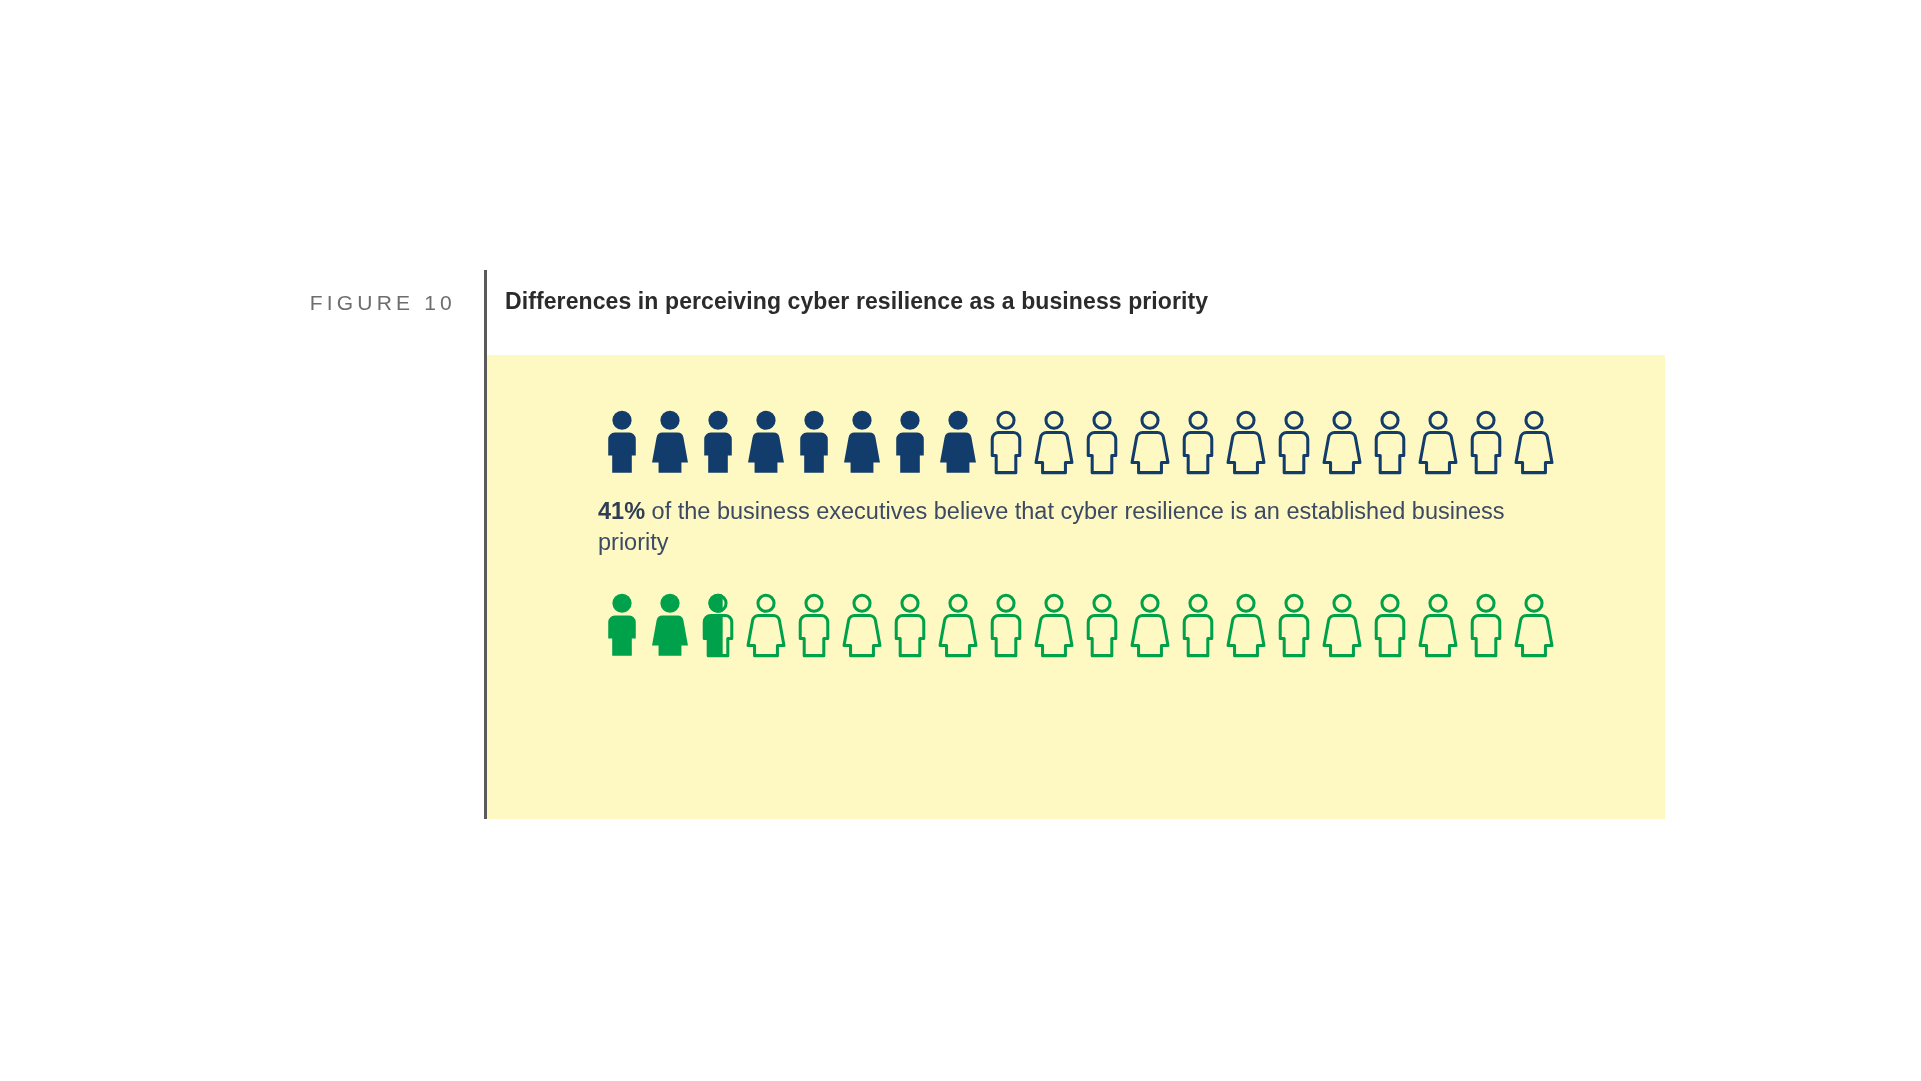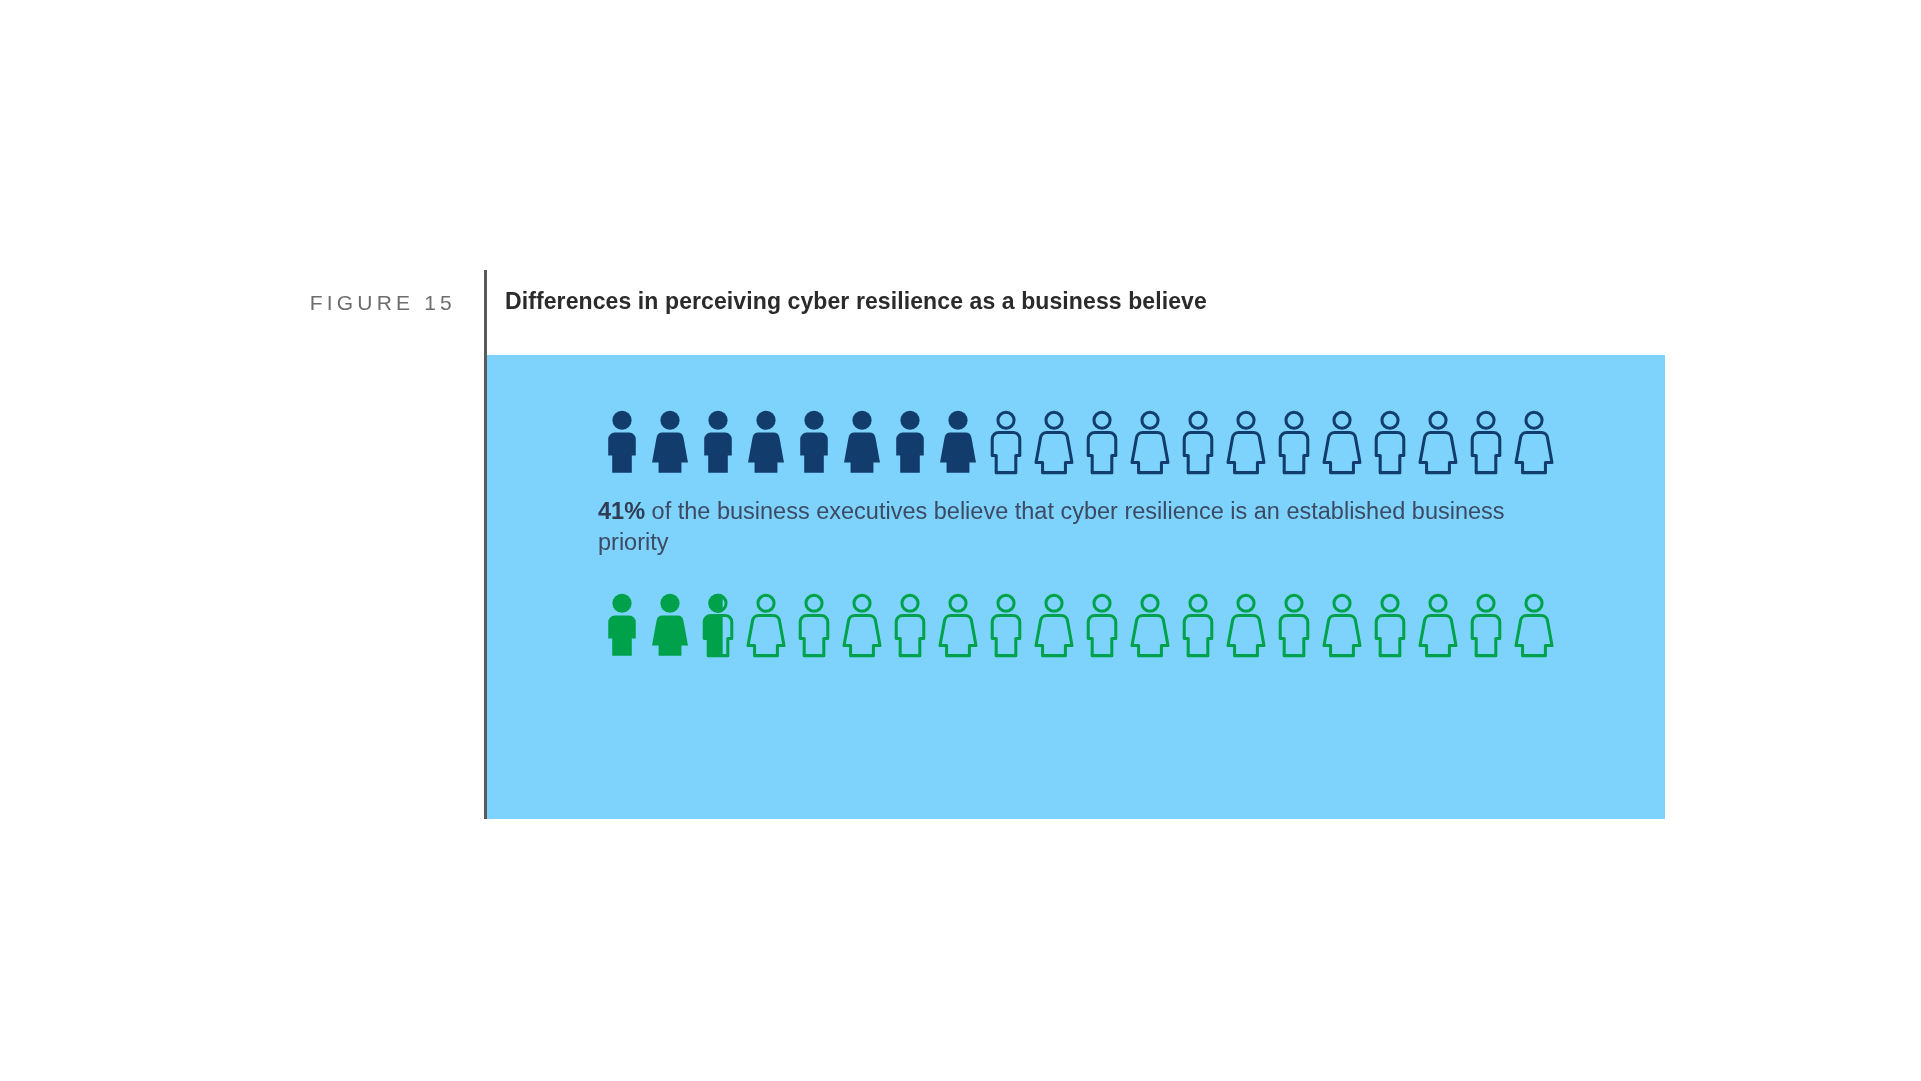--- a/index.html
+++ b/index.html
@@ -24,21 +24,21 @@
   }
   #fig-title{
     position:absolute;left:505px;top:288px;
     font-size:23px;font-weight:bold;color:#2b2b2b;
     white-space:nowrap;letter-spacing:.1px;
   }
 
   
   #panel{
     position:absolute;left:487px;top:355px;
-    width:1178px;height:464px;background:#7dd3fc;
+    width:1178px;height:464px;background:#fef9c3;
   }
 
   .pictorow{position:absolute;left:0;top:0;}
   #row-navy{left:111px;top:53px;}
   #row-green{left:111px;top:236px;}
   .figs{display:flex;align-items:flex-end;}
   .fig{width:48px;height:70px;display:block;}
 
   .caption{
     position:absolute;
@@ -47,25 +47,25 @@
   }
   #cap-navy{left:111px;top:141px;}
   #cap-green{left:111px;top:325px;}
   .caption b{font-weight:bold;color:#2f3d55;}
 </style>
 </head>
 <body>
 
 <div id="figure-root">
 
-  <div id="fig-label">FIGURE 15</div>
+  <div id="fig-label">FIGURE 10</div>
 
   <div id="divider"></div>
 
-  <div id="fig-title">Differences in perceiving cyber resilience as a business believe</div>
+  <div id="fig-title">Differences in perceiving cyber resilience as a business priority</div>
 
   <div id="panel">
 
     <div class="pictorow" id="row-navy">
       <div class="figs" id="figs-navy">
           <svg class="fig" viewBox="0 0 40 60" preserveAspectRatio="xMidYMax meet">
             <g>
               <circle cx="20" cy="10.5" r="8.2" fill="#123C6B"></circle>
               <path d="M20,21 h6.2 a5.6,5.6 0 0 1 5.6,5.6 v14.2 h-3.4 v14.6 h-16.8 v-14.6 h-3.4 v-14.2 a5.6,5.6 0 0 1 5.6,-5.6 z" fill="#123C6B" stroke-linejoin="round"></path>
             </g>

